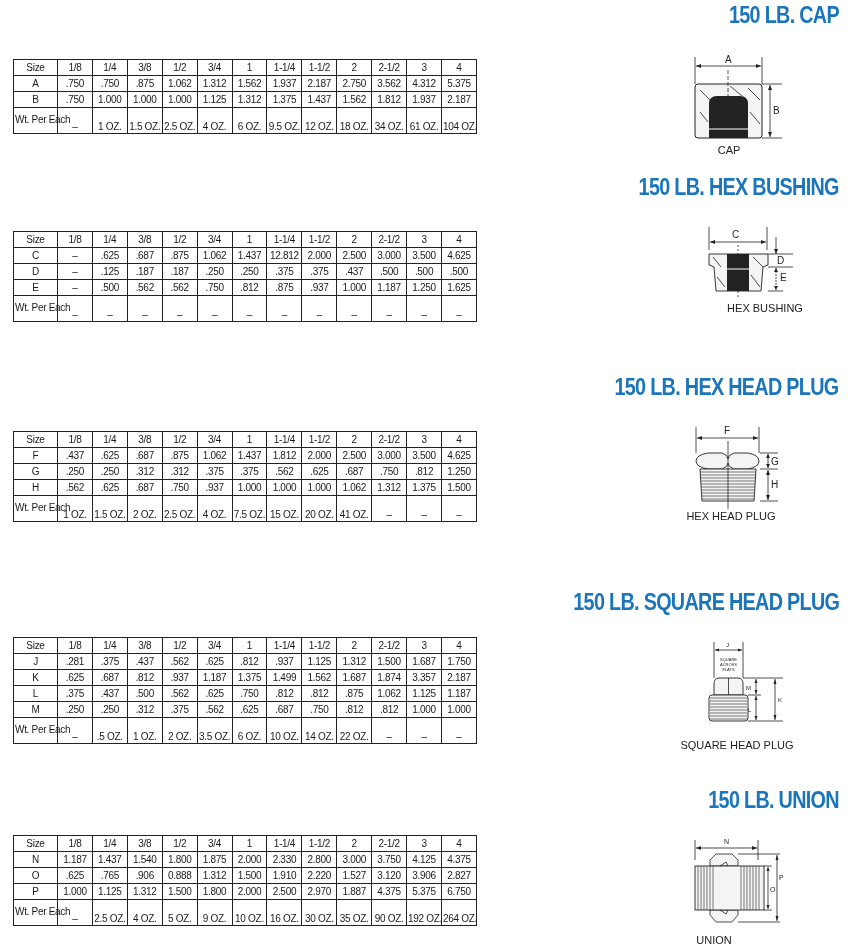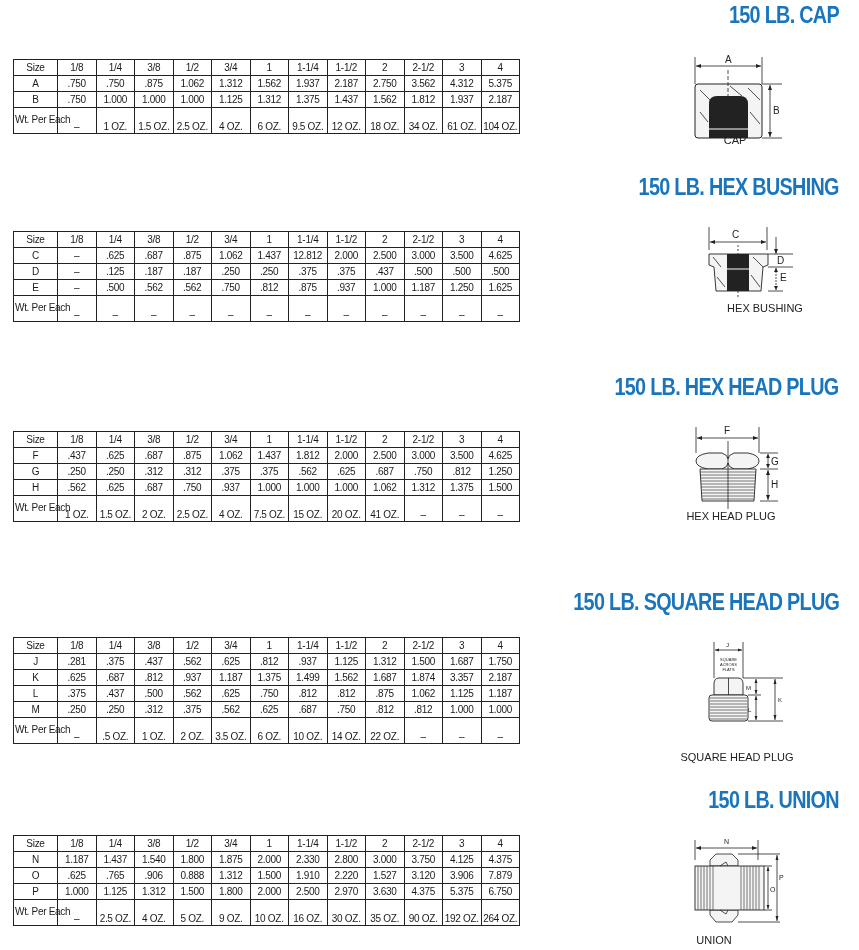--- a/index.html
+++ b/index.html
@@ -11,21 +11,21 @@
   .section-title {
     position: absolute; right: 20px;
     font-family: "Liberation Sans", sans-serif; font-weight: bold;
     color: #1a75bc; font-size: 23px; letter-spacing: -0.8px;
     transform: scaleX(0.86); transform-origin: right center;
     white-space: nowrap;
   }
   table.spec {
     position: absolute; left: 13px; border-collapse: collapse;
     font-family: "Liberation Sans", sans-serif; font-size: 10px;
-    table-layout: fixed; width: 507px;
+    table-layout: fixed; width: 464px;
   }
   table.spec td {
     border: 1px solid #222; text-align: center; height: 16px;
     padding: 0 1px; line-height: 11px; white-space: nowrap;
     letter-spacing: -0.3px;
   }
   table.spec td.lbl { width: 44px; }
   table.spec tr.wt td { height: 26px; vertical-align: bottom; padding-bottom: 1px; }
   table.spec tr.wt td.lbl { vertical-align: middle; line-height: 10px; text-align: right; }
   .diagram { position: absolute; }
@@ -122,21 +122,21 @@
     <line x1="19" y1="77" x2="58" y2="77" stroke="#fff" stroke-width="1"></line>
     <line x1="38" y1="18" x2="38" y2="44" stroke="#222" stroke-width="0.8" stroke-dasharray="4,2"></line>
     <line x1="72" y1="32" x2="92" y2="32" stroke="#222" stroke-width="0.8"></line>
     <line x1="72" y1="86" x2="92" y2="86" stroke="#222" stroke-width="0.8"></line>
     <line x1="80" y1="33" x2="80" y2="85" stroke="#222" stroke-width="0.8"></line>
     <polygon points="80,33 78,38 82,38" fill="#222"></polygon>
       <polygon points="80,85 78,80 82,80" fill="#222"></polygon>
     <text x="83" y="62" font-size="10" font-family="Liberation Sans, sans-serif" fill="#222">B</text>
   </svg>
 </div>
-<div class="caption" style="left:729px; top:134px;margin-left:6px;">CAP</div>
+<div class="caption" style="left:729px; top:144px;">CAP</div>
 
 <div class="section-title" style="top: 174px; color: rgb(26, 117, 188);">150 LB. HEX BUSHING</div>
 <table class="spec" style="top:231px;">
   <tbody>
       <tr>
     <td class="lbl">Size</td>
     <td>1/8</td>
         <td>1/4</td>
         <td>3/8</td>
         <td>1/2</td>
@@ -489,21 +489,21 @@
     <polygon points="51,54 49.5,58 52.5,58" fill="#222"></polygon>
       <polygon points="51,78 49.5,74 52.5,74" fill="#222"></polygon>
     <line x1="70" y1="37" x2="70" y2="78" stroke="#222" stroke-width="0.8"></line>
     <polygon points="70,37 68.5,42 71.5,42" fill="#222"></polygon>
       <polygon points="70,78 68.5,73 71.5,73" fill="#222"></polygon>
     <text x="41" y="48" font-size="6" font-family="Liberation Sans, sans-serif" fill="#222">M</text>
     <text x="43" y="70" font-size="6" font-family="Liberation Sans, sans-serif" fill="#222">L</text>
     <text x="73" y="60" font-size="6" font-family="Liberation Sans, sans-serif" fill="#222">K</text>
   </svg>
 </div>
-<div class="caption" style="left:737px; top:739px;margin-top:12px;">SQUARE HEAD PLUG</div>
+<div class="caption" style="left:737px; top:739px;">SQUARE HEAD PLUG</div>
 
 <div class="section-title" style="top: 787px; color: rgb(26, 117, 188);">150 LB. UNION</div>
 <table class="spec" style="top:835px;">
   <tbody>
       <tr>
     <td class="lbl">Size</td>
     <td>1/8</td>
         <td>1/4</td>
         <td>3/8</td>
         <td>1/2</td>
@@ -537,33 +537,33 @@
         <td>.765</td>
         <td>.906</td>
         <td>0.888</td>
         <td>1.312</td>
         <td>1.500</td>
         <td>1.910</td>
         <td>2.220</td>
         <td>1.527</td>
         <td>3.120</td>
         <td>3.906</td>
-        <td>7.879</td>
+        <td>2.827</td>
   </tr>
   <tr>
     <td class="lbl">P</td>
     <td>1.000</td>
         <td>1.125</td>
         <td>1.312</td>
         <td>1.500</td>
         <td>1.800</td>
         <td>2.000</td>
         <td>2.500</td>
         <td>2.970</td>
-        <td>3.630</td>
+        <td>1.887</td>
         <td>4.375</td>
         <td>5.375</td>
         <td>6.750</td>
   </tr>
   <tr class="wt">
     <td class="lbl">Wt. Per Each</td>
     <td>–</td>
         <td>2.5 OZ.</td>
         <td>4 OZ.</td>
         <td>5 OZ.</td>

